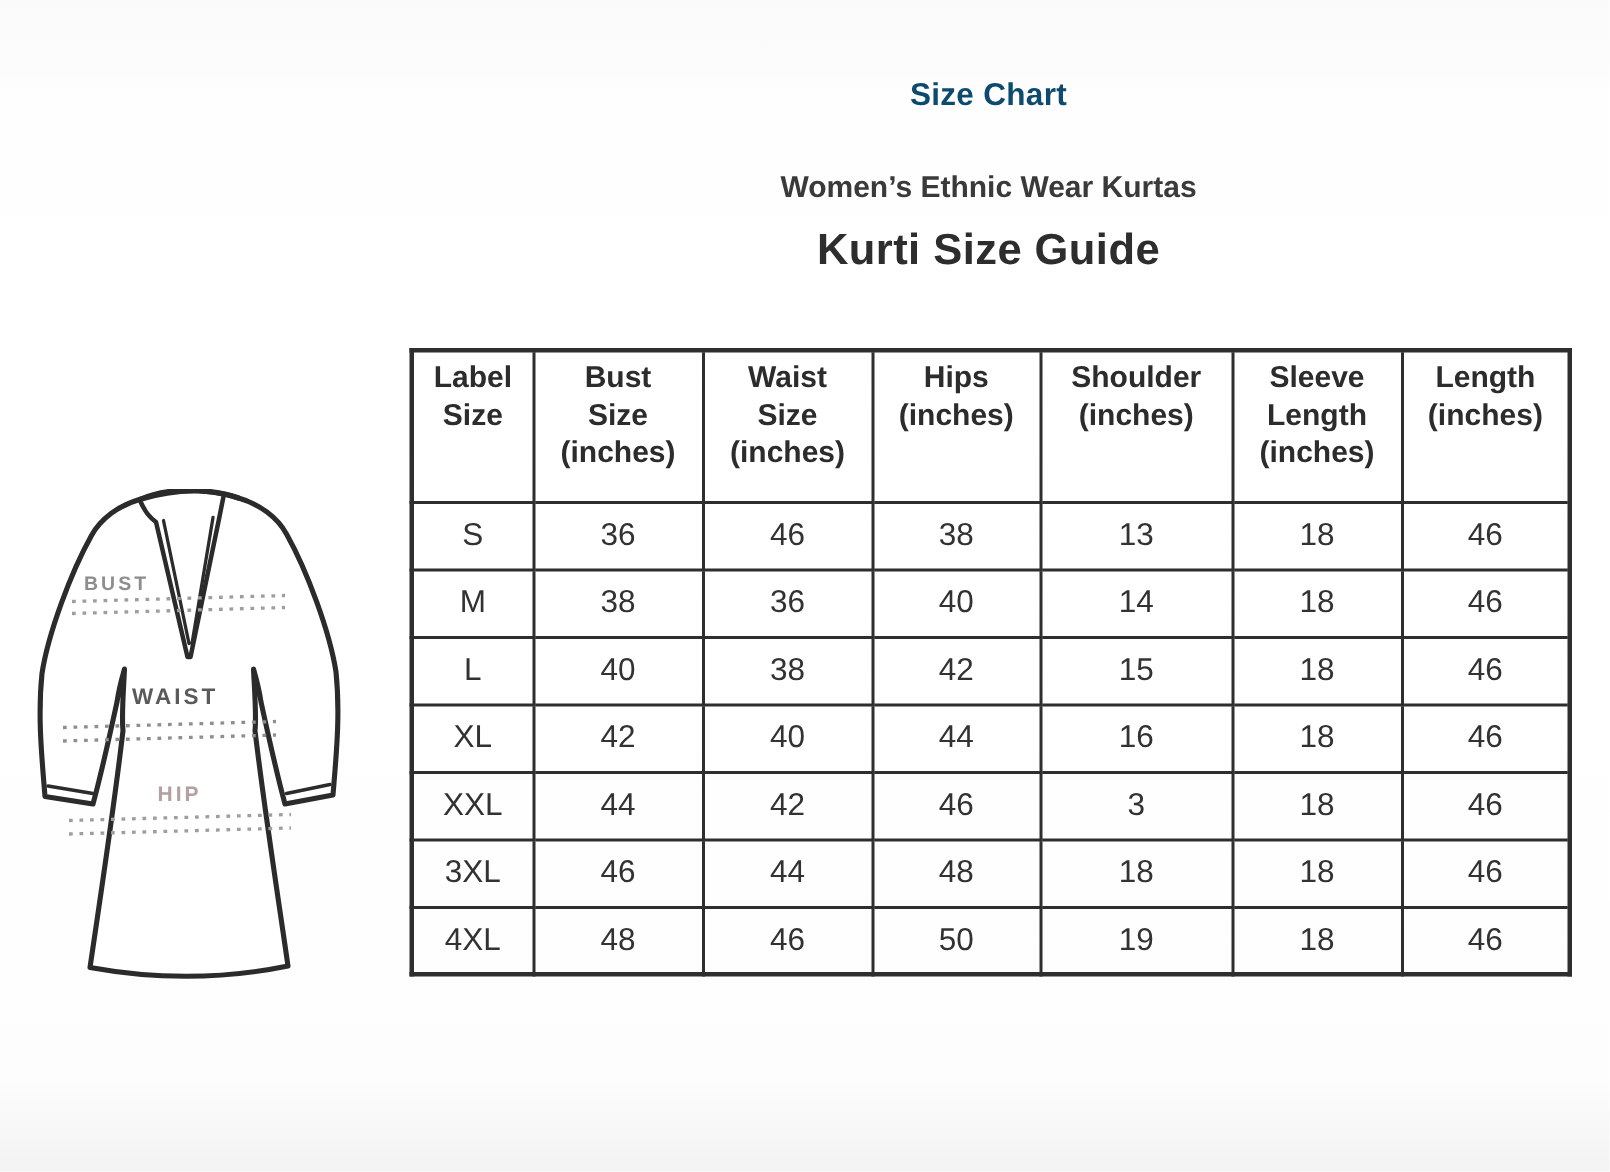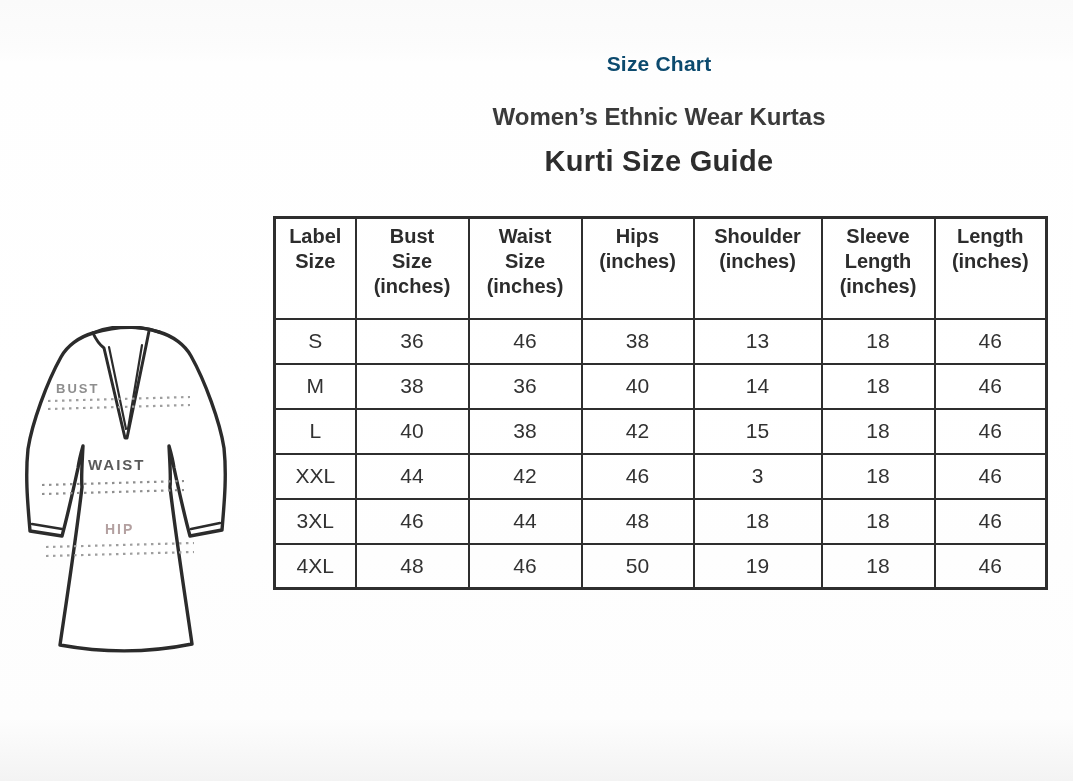--- a/index.html
+++ b/index.html
@@ -13,24 +13,24 @@
   }
   *{box-sizing:border-box;}
   html,body{margin:0;padding:0;}
   body{
     width:1073px;height:781px;position:relative;overflow:hidden;
     font-family:"Liberation Sans", sans-serif;color:var(--text);
     background:linear-gradient(180deg,#fafafa 0%,#fcfcfc 6%,#fefefe 8%,#ffffff 50%,#fdfdfd 92%,#f3f3f3 100%);
   }
   .content{position:absolute;left:273px;top:0;width:772px;text-align:center;}
   .title-1{margin:52px 0 0 0;font-size:21px;font-weight:600;color:#0c4a6e;letter-spacing:.2px;}
-  .title-2{margin:27px 0 0 0;font-size:24px;font-weight:600;color:#3a3a3a;}
+  .title-2{margin:38px 0 0 0;font-size:20px;font-weight:600;color:#3a3a3a;}
   .title-3{margin:14px 0 0 0;font-size:29px;font-weight:700;color:#2d2d2d;letter-spacing:.3px;}
   table.size-table{
-    margin-top:38px;border-collapse:collapse;width:772px;table-layout:fixed;
+    margin-top:48px;border-collapse:collapse;width:772px;table-layout:fixed;
     border:3px solid var(--border);
   }
   .size-table th,.size-table td{border:2px solid var(--border);}
   .size-table thead tr{height:101px;}
   .size-table th{
     font-size:20px;font-weight:700;line-height:25px;vertical-align:top;
     padding-top:5px;white-space:pre-line;color:#2c2c2c;
   }
   .size-table tbody tr{height:45px;}
   .size-table td{font-size:21px;text-align:center;color:#323232;}
@@ -145,20 +145,29 @@
       <tr>
         <td>L</td>
         <td>40</td>
         <td>38</td>
         <td>42</td>
         <td>15</td>
         <td>18</td>
         <td>46</td>
       </tr>
       <tr>
+        <td>XL</td>
+        <td>42</td>
+        <td>40</td>
+        <td>44</td>
+        <td>16</td>
+        <td>18</td>
+        <td>46</td>
+      </tr>
+      <tr>
         <td>XXL</td>
         <td>44</td>
         <td>42</td>
         <td>46</td>
         <td>3</td>
         <td>18</td>
         <td>46</td>
       </tr>
       <tr>
         <td>3XL</td>

